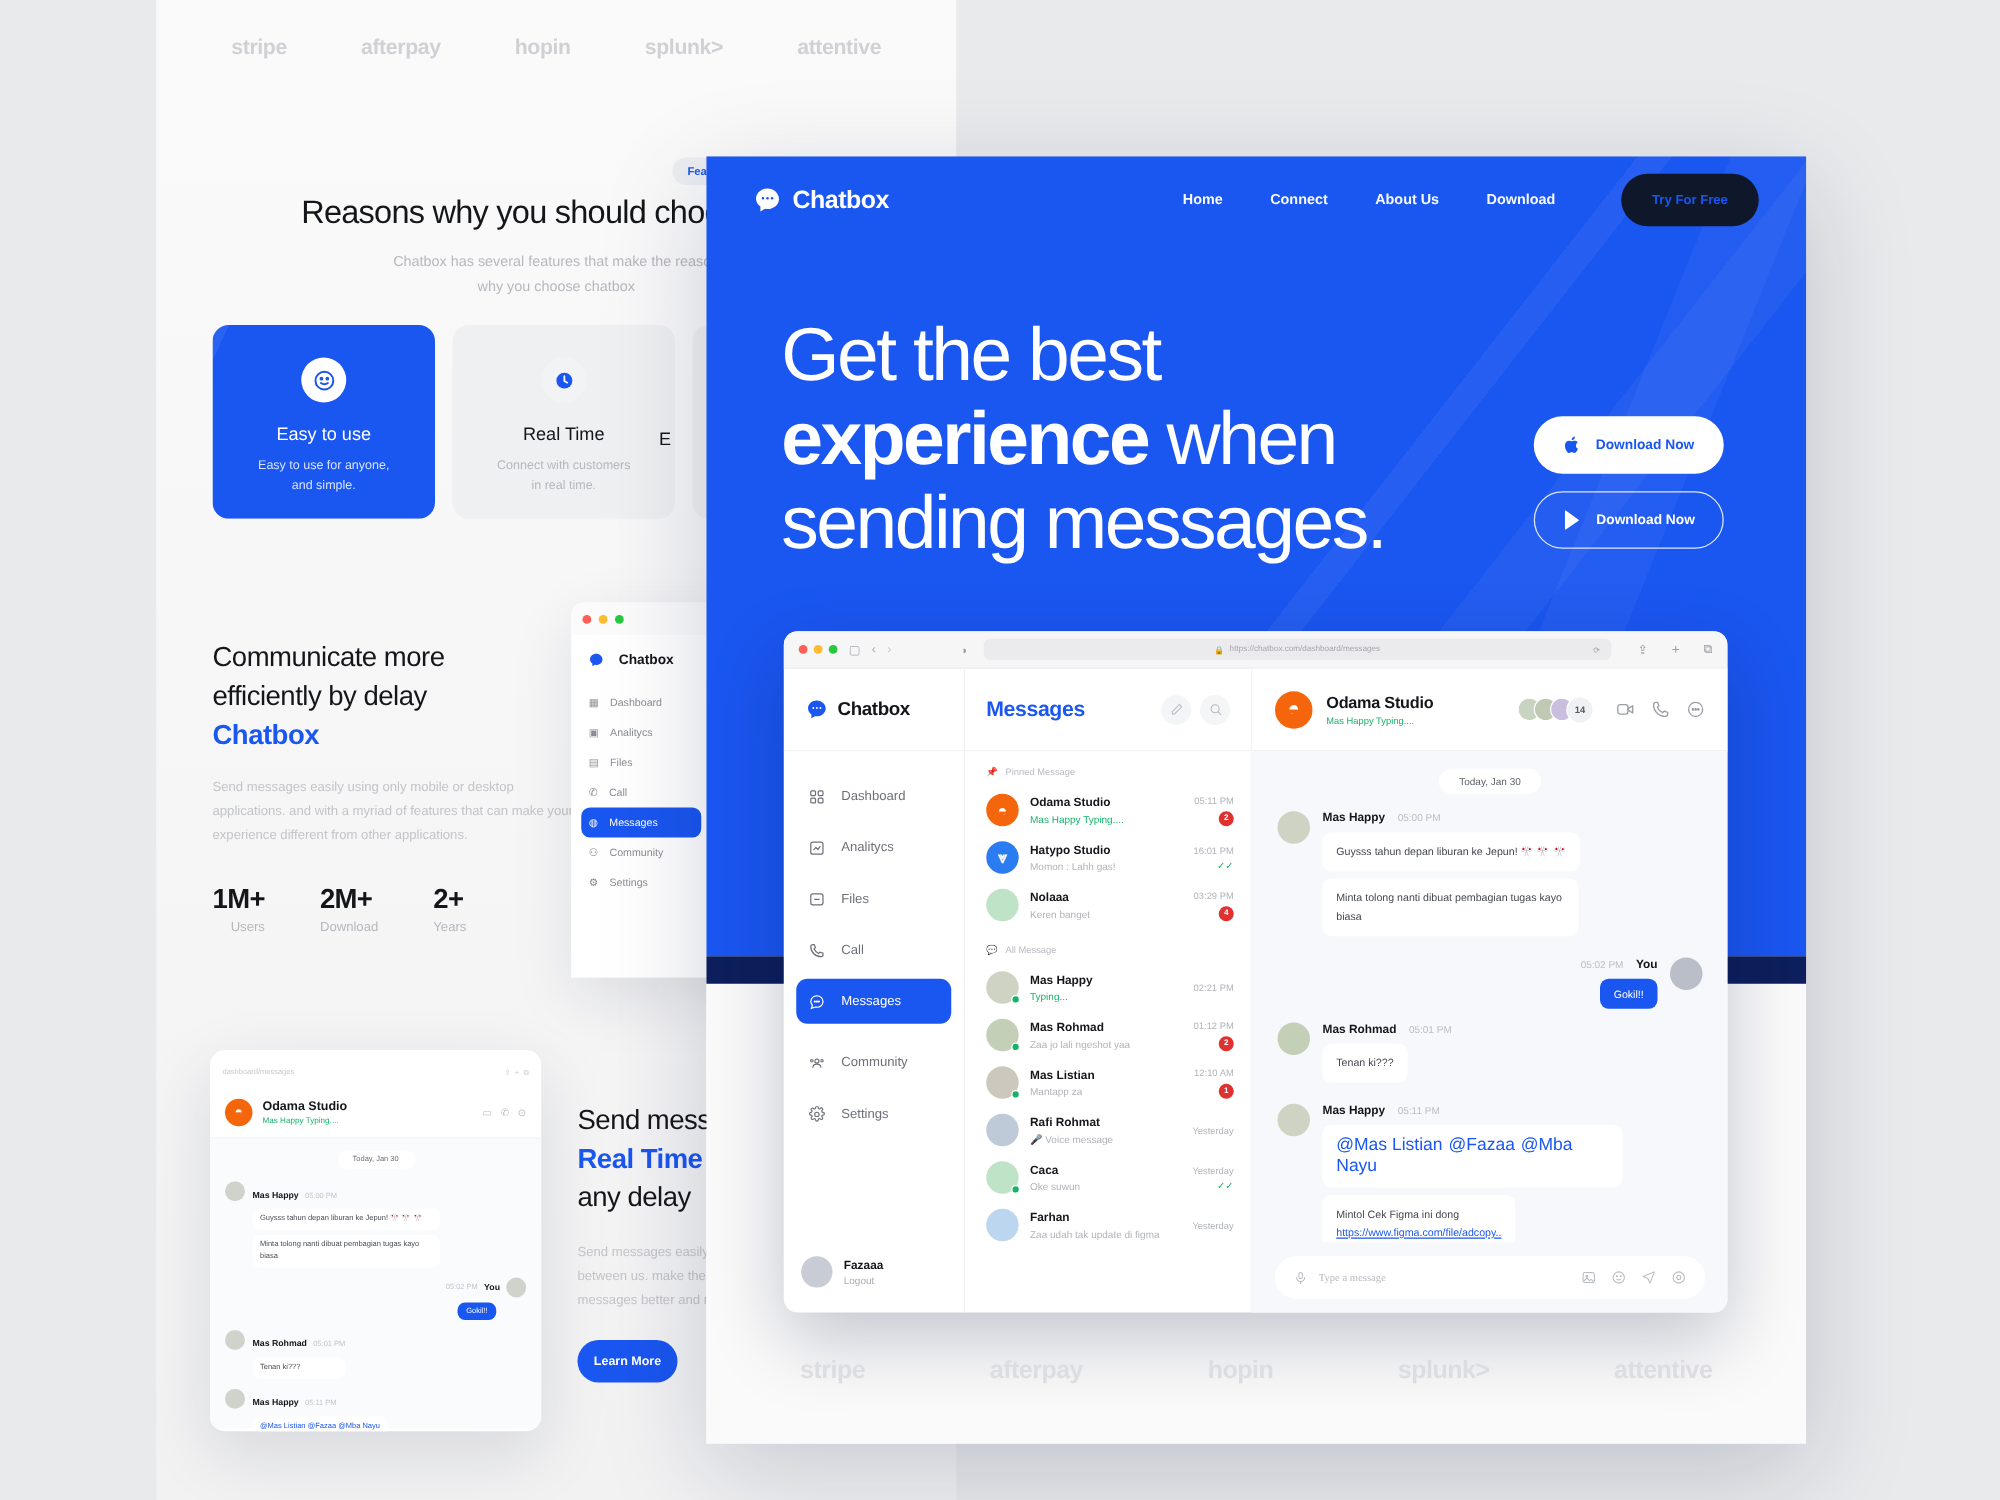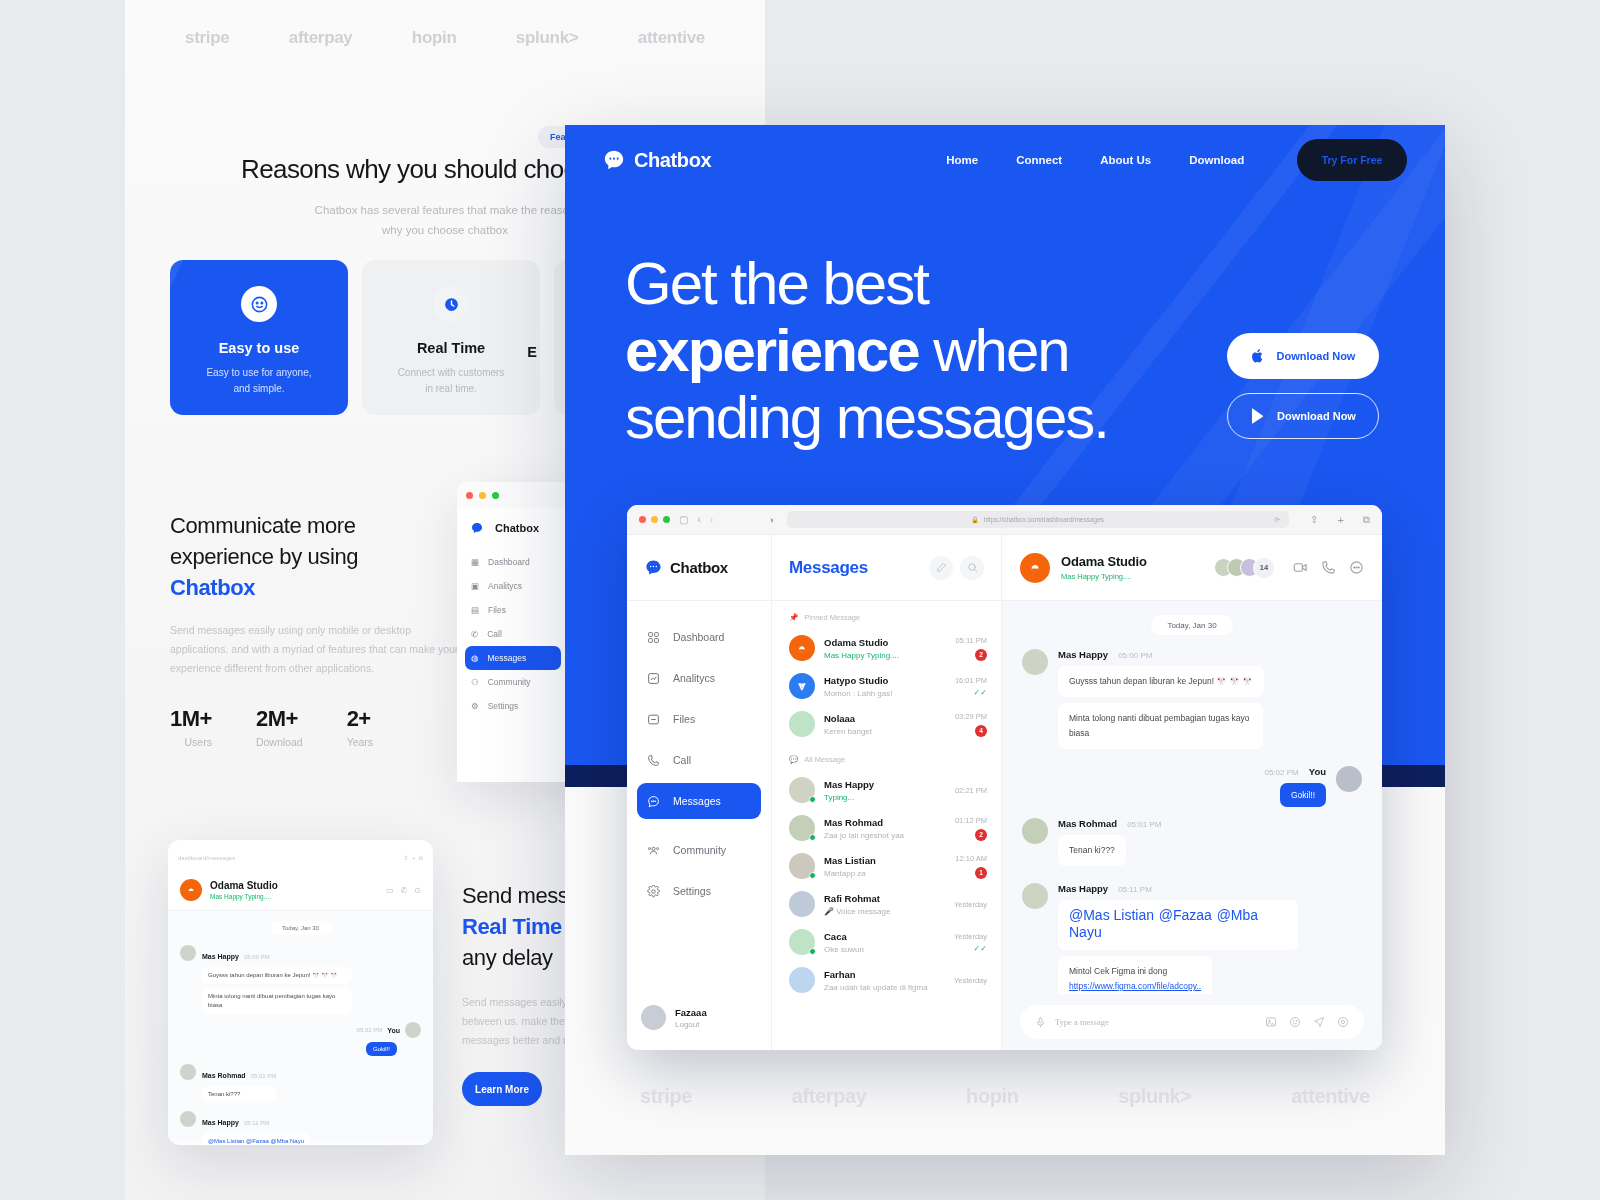--- a/index.html
+++ b/index.html
@@ -42,21 +42,21 @@
   }
   .feat-card.active{
     background:#1a56f0;
     background-image:linear-gradient(115deg,rgba(255,255,255,.07) 0 12px,transparent 12px 44px);
   }
   .feat-icon{
     width:36px; height:36px; border-radius:50%; background:#fff;
     display:flex; align-items:center; justify-content:center; margin-bottom:18px;
   }
   .feat-card.active .feat-icon{ background:#fff; }
-  .feat-title{ font-size:14.5px; font-weight:700; color:#15161a; margin-bottom:9px; }
+  .feat-title{ font-size:14.5px; font-weight:400; color:#15161a; margin-bottom:9px; }
   .feat-card.active .feat-title{ color:#fff; }
   .feat-desc{ font-size:10px; color:#b6b8bd; text-align:center; line-height:16px; }
   .feat-card.active .feat-desc{ color:#d6e1ff; }
 
   .comm-block{ position:absolute; left:45px; top:510px; width:300px; }
   .comm-h{ font-size:22px; line-height:31px; color:#15161a; font-weight:400; letter-spacing:-.4px;}
   .comm-h b{ color:#1a56f0; font-weight:700; display:block; }
   .comm-p{ margin-top:18px; font-size:10.5px; line-height:19px; color:#c2c4c8; }
   .stats{ display:flex; gap:44px; margin-top:28px; }
   .stat-num{ font-size:22px; font-weight:700; color:#15161a; letter-spacing:-.5px; }
@@ -282,21 +282,21 @@
       </div>
     </div>
     <div class="feat-card" style="width:60px">
       <div class="feat-title" style="position:relative;top:58px;left:-52px">E</div>
     </div>
   </div>
 
   <div class="comm-block">
     <div class="comm-h">
       <span>Communicate more</span><br>
-      <span>experience by using</span>
+      <span>efficiently by delay</span>
       <b>Chatbox</b>
     </div>
     <div class="comm-p">Send messages easily using only mobile or desktop applications. and with a myriad of features that can make your experience different from other applications.</div>
     <div class="stats">
       <div>
         <div class="stat-num">1M+</div>
         <div class="stat-lbl">Users</div>
       </div>
       <div>
         <div class="stat-num">2M+</div>

